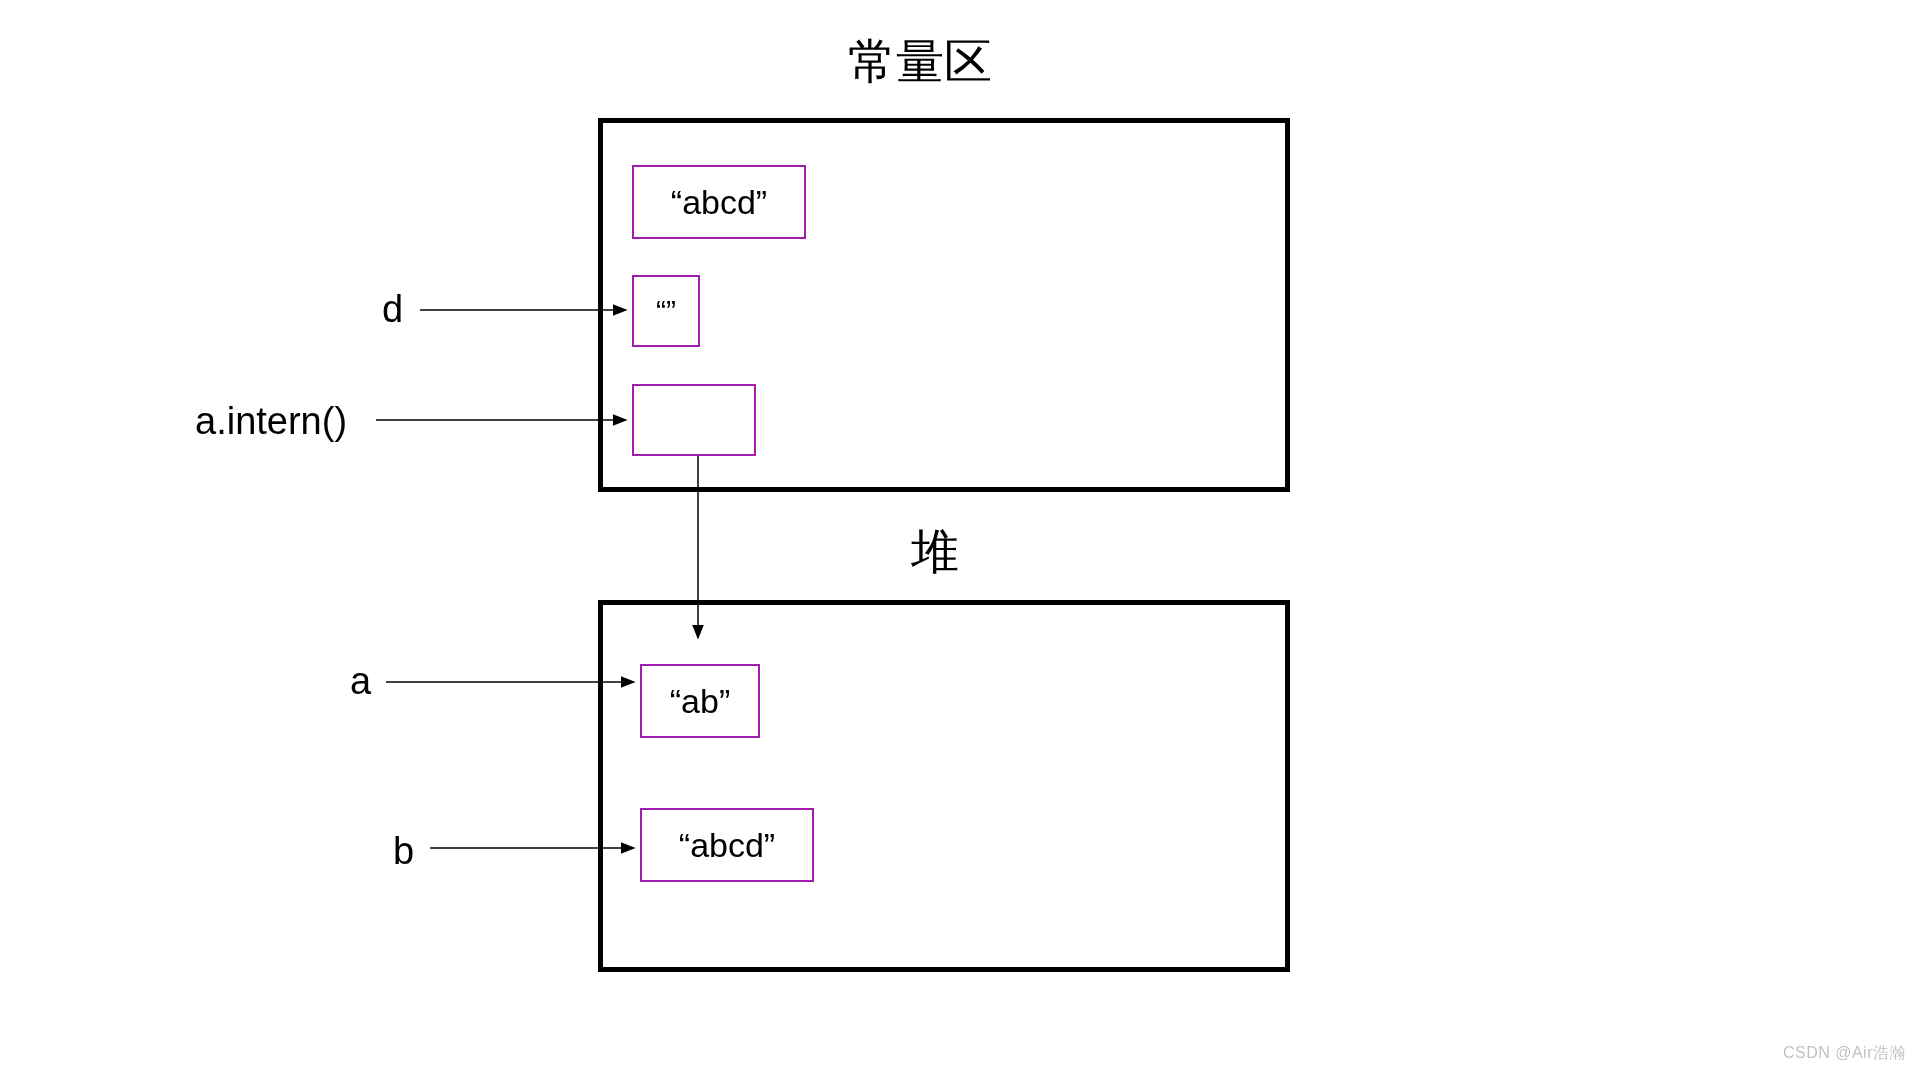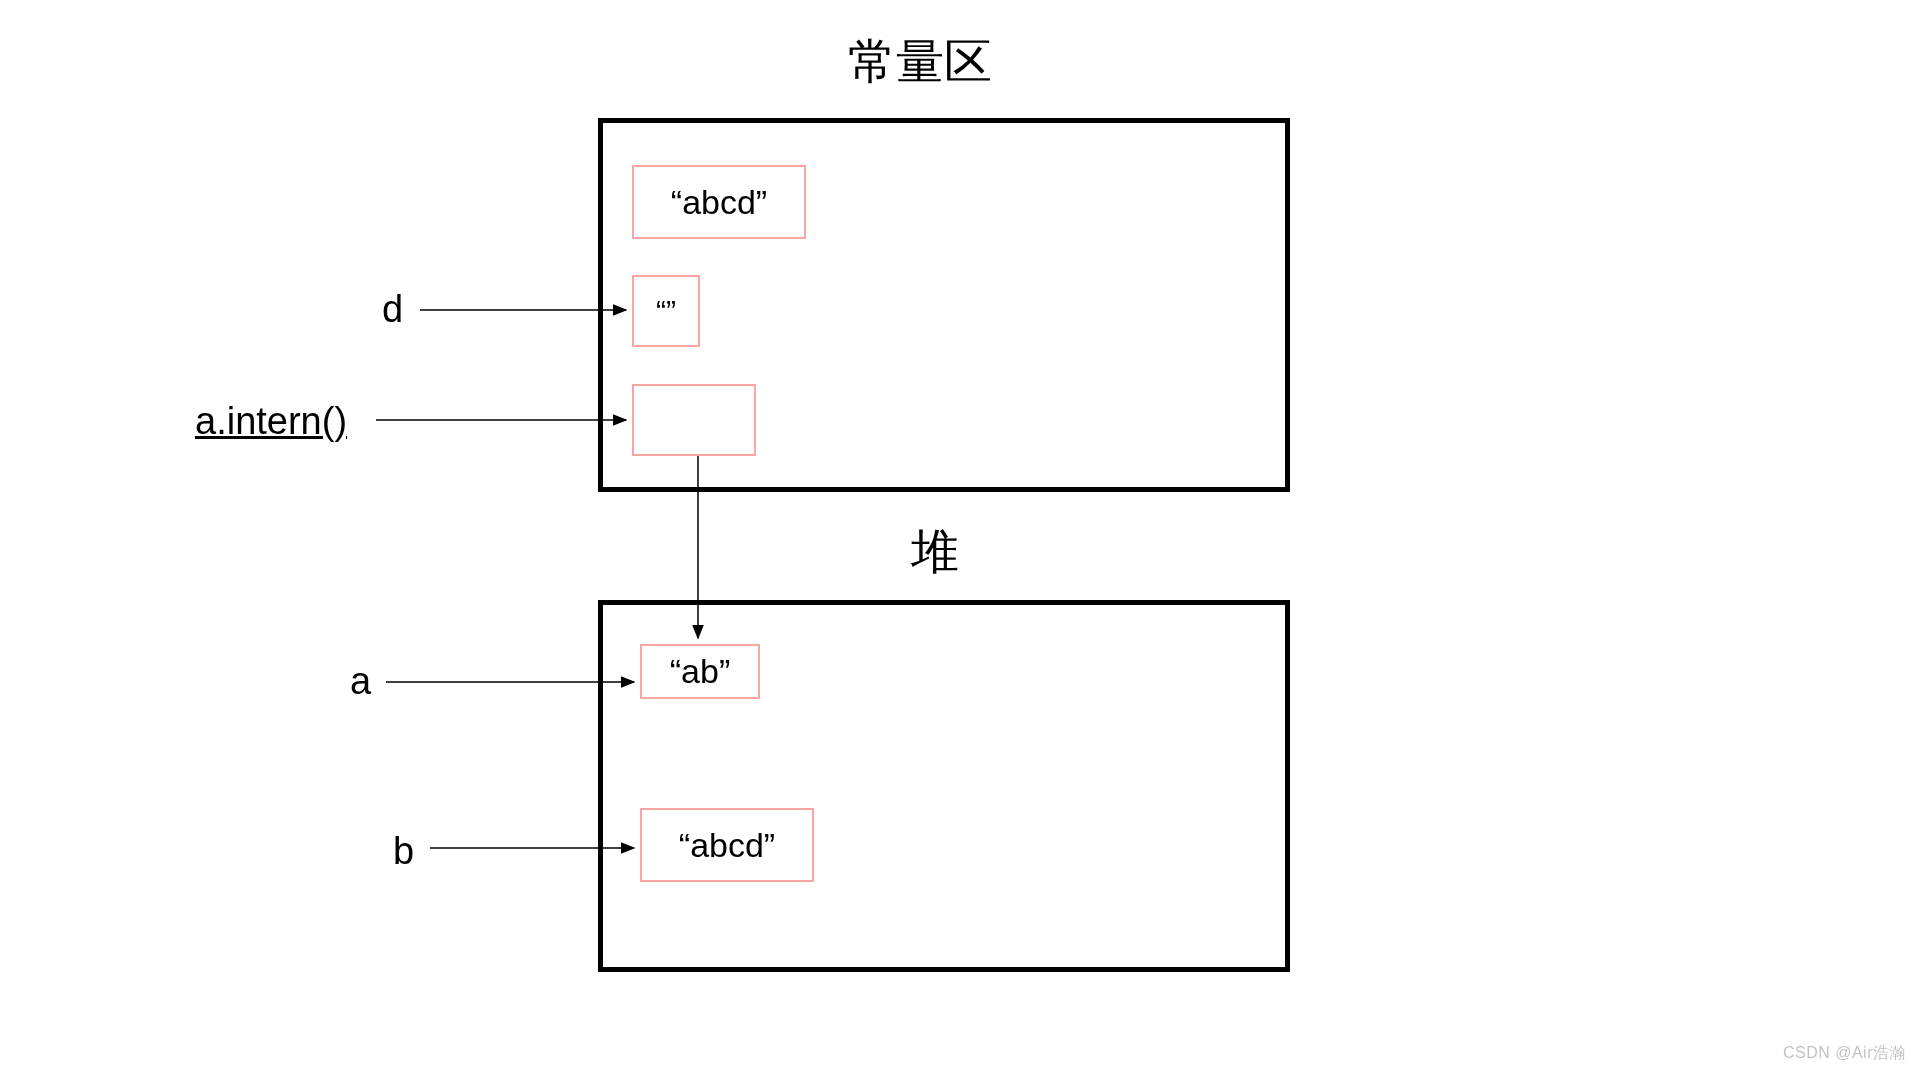--- a/index.html
+++ b/index.html
@@ -24,21 +24,21 @@
     text-align: center;
   }
   .region {
     position: absolute;
     border: 5px solid #000;
     box-sizing: border-box;
     background: #fff;
   }
   .cell {
     position: absolute;
-    border: 2px solid #fca5a5;
+    border: 2px solid #a21caf;
     box-sizing: border-box;
     display: flex;
     align-items: center;
     justify-content: center;
     font-size: 34px;
     padding: 0 8px;
     background: #fff;
   }
   .label {
     position: absolute;
@@ -74,27 +74,27 @@
   <div class="cell" style="left:632px; top:165px; width:174px; height:74px;">“abcd”</div>
 
   <div class="cell" style="left:632px; top:275px; width:68px; height:72px; font-size:30px;">“”</div>
 
   <div class="cell" style="left:632px; top:384px; width:124px; height:72px;"></div>
 
   <div class="title" style="left:895px; top:520px; width:80px;">堆</div>
 
   <div class="region" style="left:598px; top:600px; width:692px; height:372px;"></div>
 
-  <div class="cell" style="left:640px; top:644px; width:120px; height:55px;">“ab”</div>
+  <div class="cell" style="left:640px; top:664px; width:120px; height:74px;">“ab”</div>
 
   <div class="cell" style="left:640px; top:808px; width:174px; height:74px;">“abcd”</div>
 
   <div class="label" style="left:382px; top:288px;">d</div>
 
-  <div class="label" style="left:195px; top:400px;text-decoration:underline;">a.intern()</div>
+  <div class="label" style="left:195px; top:400px;">a.intern()</div>
 
   <div class="label" style="left:350px; top:660px;">a</div>
 
   <div class="label" style="left:393px; top:830px;">b</div>
 
   <svg class="arrows">
     <defs>
       <marker id="arrowhead" markerWidth="10" markerHeight="8" refX="9" refY="4" orient="auto" markerUnits="strokeWidth">
         <path d="M0,0 L10,4 L0,8 Z" fill="#000"></path>
       </marker>

